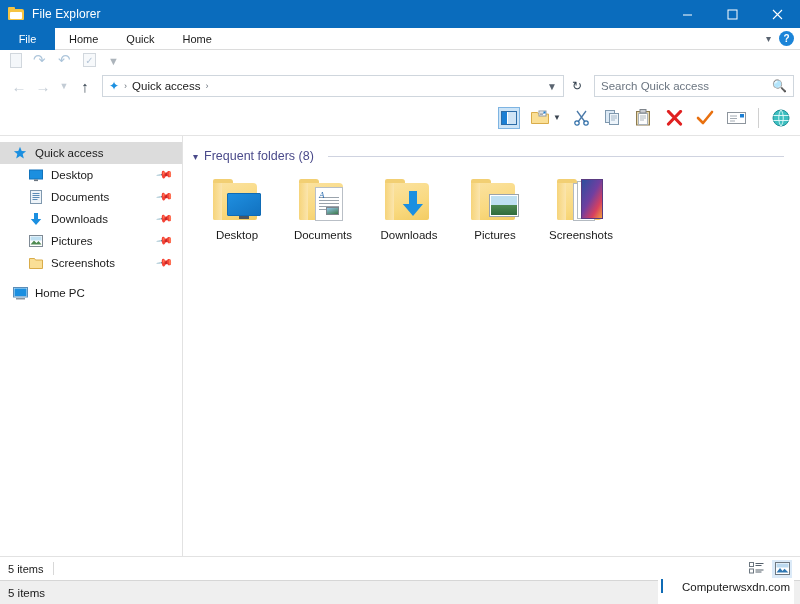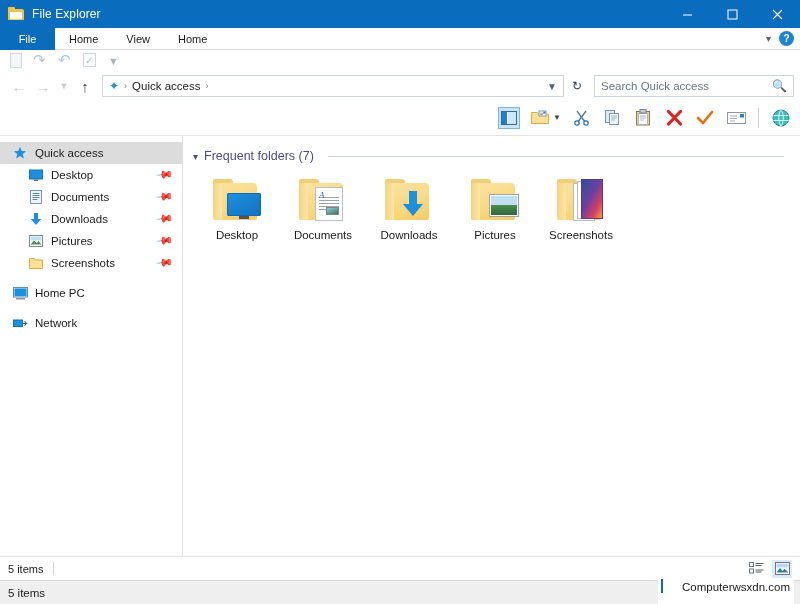--- a/index.html
+++ b/index.html
@@ -242,21 +242,21 @@
         <svg width="11" height="11" viewBox="0 0 11 11">
             <path d="M1 1 L10 10 M10 1 L1 10" stroke="#fff" stroke-width="1.1"></path>
           </svg>
       </div>
     </div>
   </div>
 
   <div class="ribbon-tabs">
     <div class="tab file">File</div>
     <div class="tab">Home</div>
-    <div class="tab">View</div>
+    <div class="tab">Quick</div>
     <div class="tab">Home</div>
     <div class="ribbon-right">
       <div class="chev-min">▾</div>
       <div class="help-btn">?</div>
     </div>
   </div>
 
   <div class="qat">
     <div class="qat-ico">
         <div class="qat-page"></div>
@@ -430,35 +430,26 @@
               <rect x="0.5" y="0.5" width="14" height="9.5" fill="#cfe7f8" stroke="#5b8db8"></rect>
               <rect x="1.5" y="1.5" width="12" height="7.5" fill="#1b8fe0"></rect>
               <rect x="3" y="11" width="9" height="1.5" fill="#8a949e"></rect>
             </svg>
         </span>
         <span>Home PC</span>
       </div>
 
       <div class="nav-gap"></div>
 
-      <div class="nav-item">
-        <span class="ni-ico">
-          <svg width="15" height="13" viewBox="0 0 15 13">
-              <rect x="0.5" y="3" width="9" height="6.5" fill="#1b8fe0" stroke="#1273bb"></rect>
-              <path d="M9.5 6.5h4l-2 -2.2M13.5 6.5l-2 2.2" stroke="#4a5560" stroke-width="1.1" fill="none"></path>
-            </svg>
-        </span>
-        <span>Network</span>
-      </div>
     </div>
 
     <div class="content">
       <div class="group-head">
         <span class="group-chev">▾</span>
-        <span>Frequent folders (7)</span>
+        <span>Frequent folders (8)</span>
         <span class="group-line"></span>
       </div>
 
       <div class="folder-grid">
 
         <div class="folder-cell">
           <div class="folder-art">
             <div class="fa-tab"></div>
               <div class="fa-body2"></div>
               <div class="fa-crease"></div>

